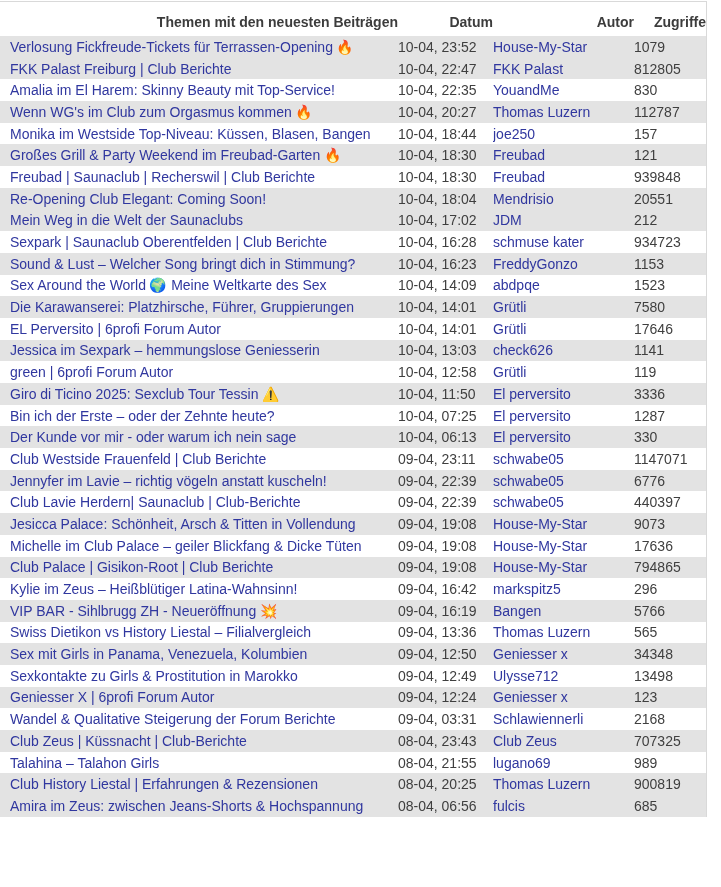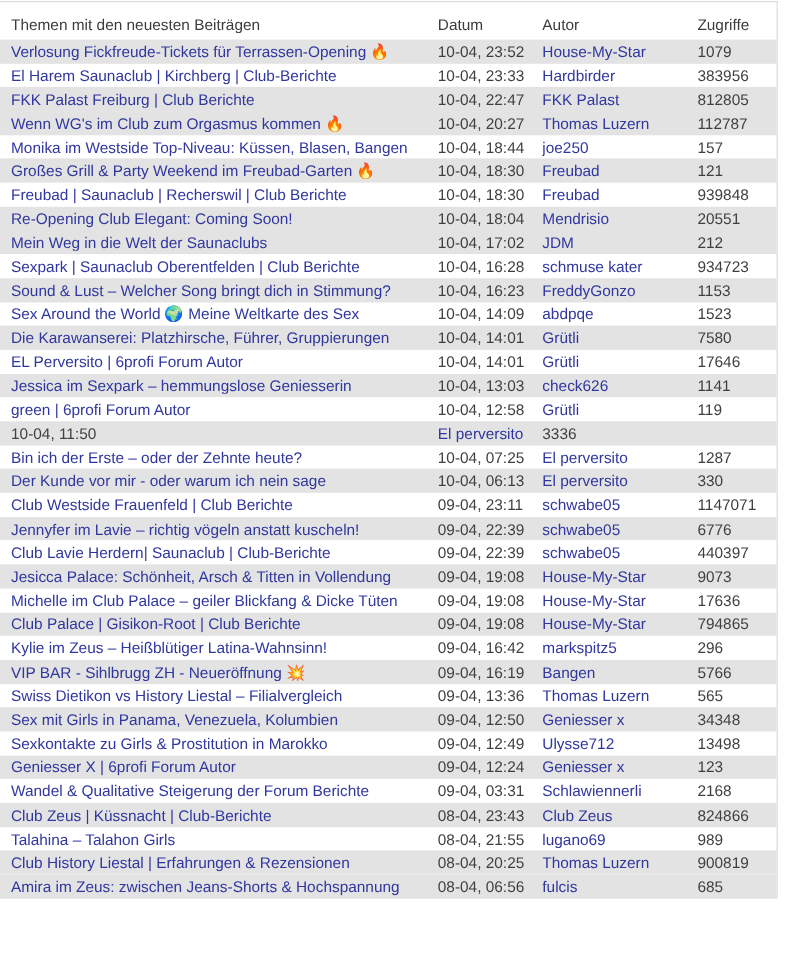--- a/index.html
+++ b/index.html
@@ -10,21 +10,21 @@
   }
   .panel{
     margin-top:1px;width:707px;box-sizing:border-box;
     border-top:1px solid var(--border,#d9d9d9);
     border-right:1px solid var(--border,#d9d9d9);
   }
   .grid-row{
     display:grid;grid-template-columns:388px 95px 141px 72px;
     padding-left:10px;box-sizing:border-box;align-items:center;
   }
-  .thead{height:34px;font-weight:normal;color:var(--heading,#3c3c3c);}
+  .thead{height:34px;font-weight:bold;color:var(--heading,#3c3c3c);text-align:right;}
   .thead .cell{padding-top:6px;}
   .tr{height:21.7px;}
   .tr.striped{background:var(--stripe,#e3e3e3);}
   .cell{white-space:nowrap;overflow:hidden;}
   a.link{color:var(--link,#30379f);text-decoration:none;cursor:pointer;}
   .muted{color:var(--text,#3f3f3f);}
 </style>
 </head>
 <body>
 
@@ -35,32 +35,32 @@
     <div class="cell">Autor</div>
     <div class="cell">Zugriffe</div>
   </div>
   <div id="table-body">
       <div class="grid-row tr striped">
         <a href="#" class="cell link">Verlosung Fickfreude-Tickets für Terrassen-Opening 🔥</a>
         <div class="cell muted">10-04, 23:52</div>
         <a href="#" class="cell link">House-My-Star</a>
         <div class="cell muted">1079</div>
       </div>
-      <div class="grid-row tr">
-        <a href="#" class="cell link">El Harem Saunaclub | Kirchberg | Club-Berichte</a>
-        <div class="cell muted">10-04, 23:33</div>
-        <a href="#" class="cell link">Hardbirder</a>
-        <div class="cell muted">383956</div>
-      </div>
       <div class="grid-row tr striped">
         <a href="#" class="cell link">FKK Palast Freiburg | Club Berichte</a>
         <div class="cell muted">10-04, 22:47</div>
         <a href="#" class="cell link">FKK Palast</a>
         <div class="cell muted">812805</div>
       </div>
+      <div class="grid-row tr">
+        <a href="#" class="cell link">Amalia im El Harem: Skinny Beauty mit Top-Service!</a>
+        <div class="cell muted">10-04, 22:35</div>
+        <a href="#" class="cell link">YouandMe</a>
+        <div class="cell muted">830</div>
+      </div>
       <div class="grid-row tr striped">
         <a href="#" class="cell link">Wenn WG's im Club zum Orgasmus kommen 🔥</a>
         <div class="cell muted">10-04, 20:27</div>
         <a href="#" class="cell link">Thomas Luzern</a>
         <div class="cell muted">112787</div>
       </div>
       <div class="grid-row tr">
         <a href="#" class="cell link">Monika im Westside Top-Niveau: Küssen, Blasen, Bangen</a>
         <div class="cell muted">10-04, 18:44</div>
         <a href="#" class="cell link">joe250</a>
@@ -126,20 +126,21 @@
         <a href="#" class="cell link">check626</a>
         <div class="cell muted">1141</div>
       </div>
       <div class="grid-row tr">
         <a href="#" class="cell link">green | 6profi Forum Autor</a>
         <div class="cell muted">10-04, 12:58</div>
         <a href="#" class="cell link">Grütli</a>
         <div class="cell muted">119</div>
       </div>
       <div class="grid-row tr striped">
+        <a href="#" class="cell link">Giro di Ticino 2025: Sexclub Tour Tessin ⚠️</a>
         <div class="cell muted">10-04, 11:50</div>
         <a href="#" class="cell link">El perversito</a>
         <div class="cell muted">3336</div>
       </div>
       <div class="grid-row tr">
         <a href="#" class="cell link">Bin ich der Erste – oder der Zehnte heute?</a>
         <div class="cell muted">10-04, 07:25</div>
         <a href="#" class="cell link">El perversito</a>
         <div class="cell muted">1287</div>
       </div>
@@ -224,21 +225,21 @@
       <div class="grid-row tr">
         <a href="#" class="cell link">Wandel &amp; Qualitative Steigerung der Forum Berichte</a>
         <div class="cell muted">09-04, 03:31</div>
         <a href="#" class="cell link">Schlawiennerli</a>
         <div class="cell muted">2168</div>
       </div>
       <div class="grid-row tr striped">
         <a href="#" class="cell link">Club Zeus | Küssnacht | Club-Berichte</a>
         <div class="cell muted">08-04, 23:43</div>
         <a href="#" class="cell link">Club Zeus</a>
-        <div class="cell muted">824866</div>
+        <div class="cell muted">707325</div>
       </div>
       <div class="grid-row tr">
         <a href="#" class="cell link">Talahina – Talahon Girls</a>
         <div class="cell muted">08-04, 21:55</div>
         <a href="#" class="cell link">lugano69</a>
         <div class="cell muted">989</div>
       </div>
       <div class="grid-row tr striped">
         <a href="#" class="cell link">Club History Liestal | Erfahrungen &amp; Rezensionen</a>
         <div class="cell muted">08-04, 20:25</div>

